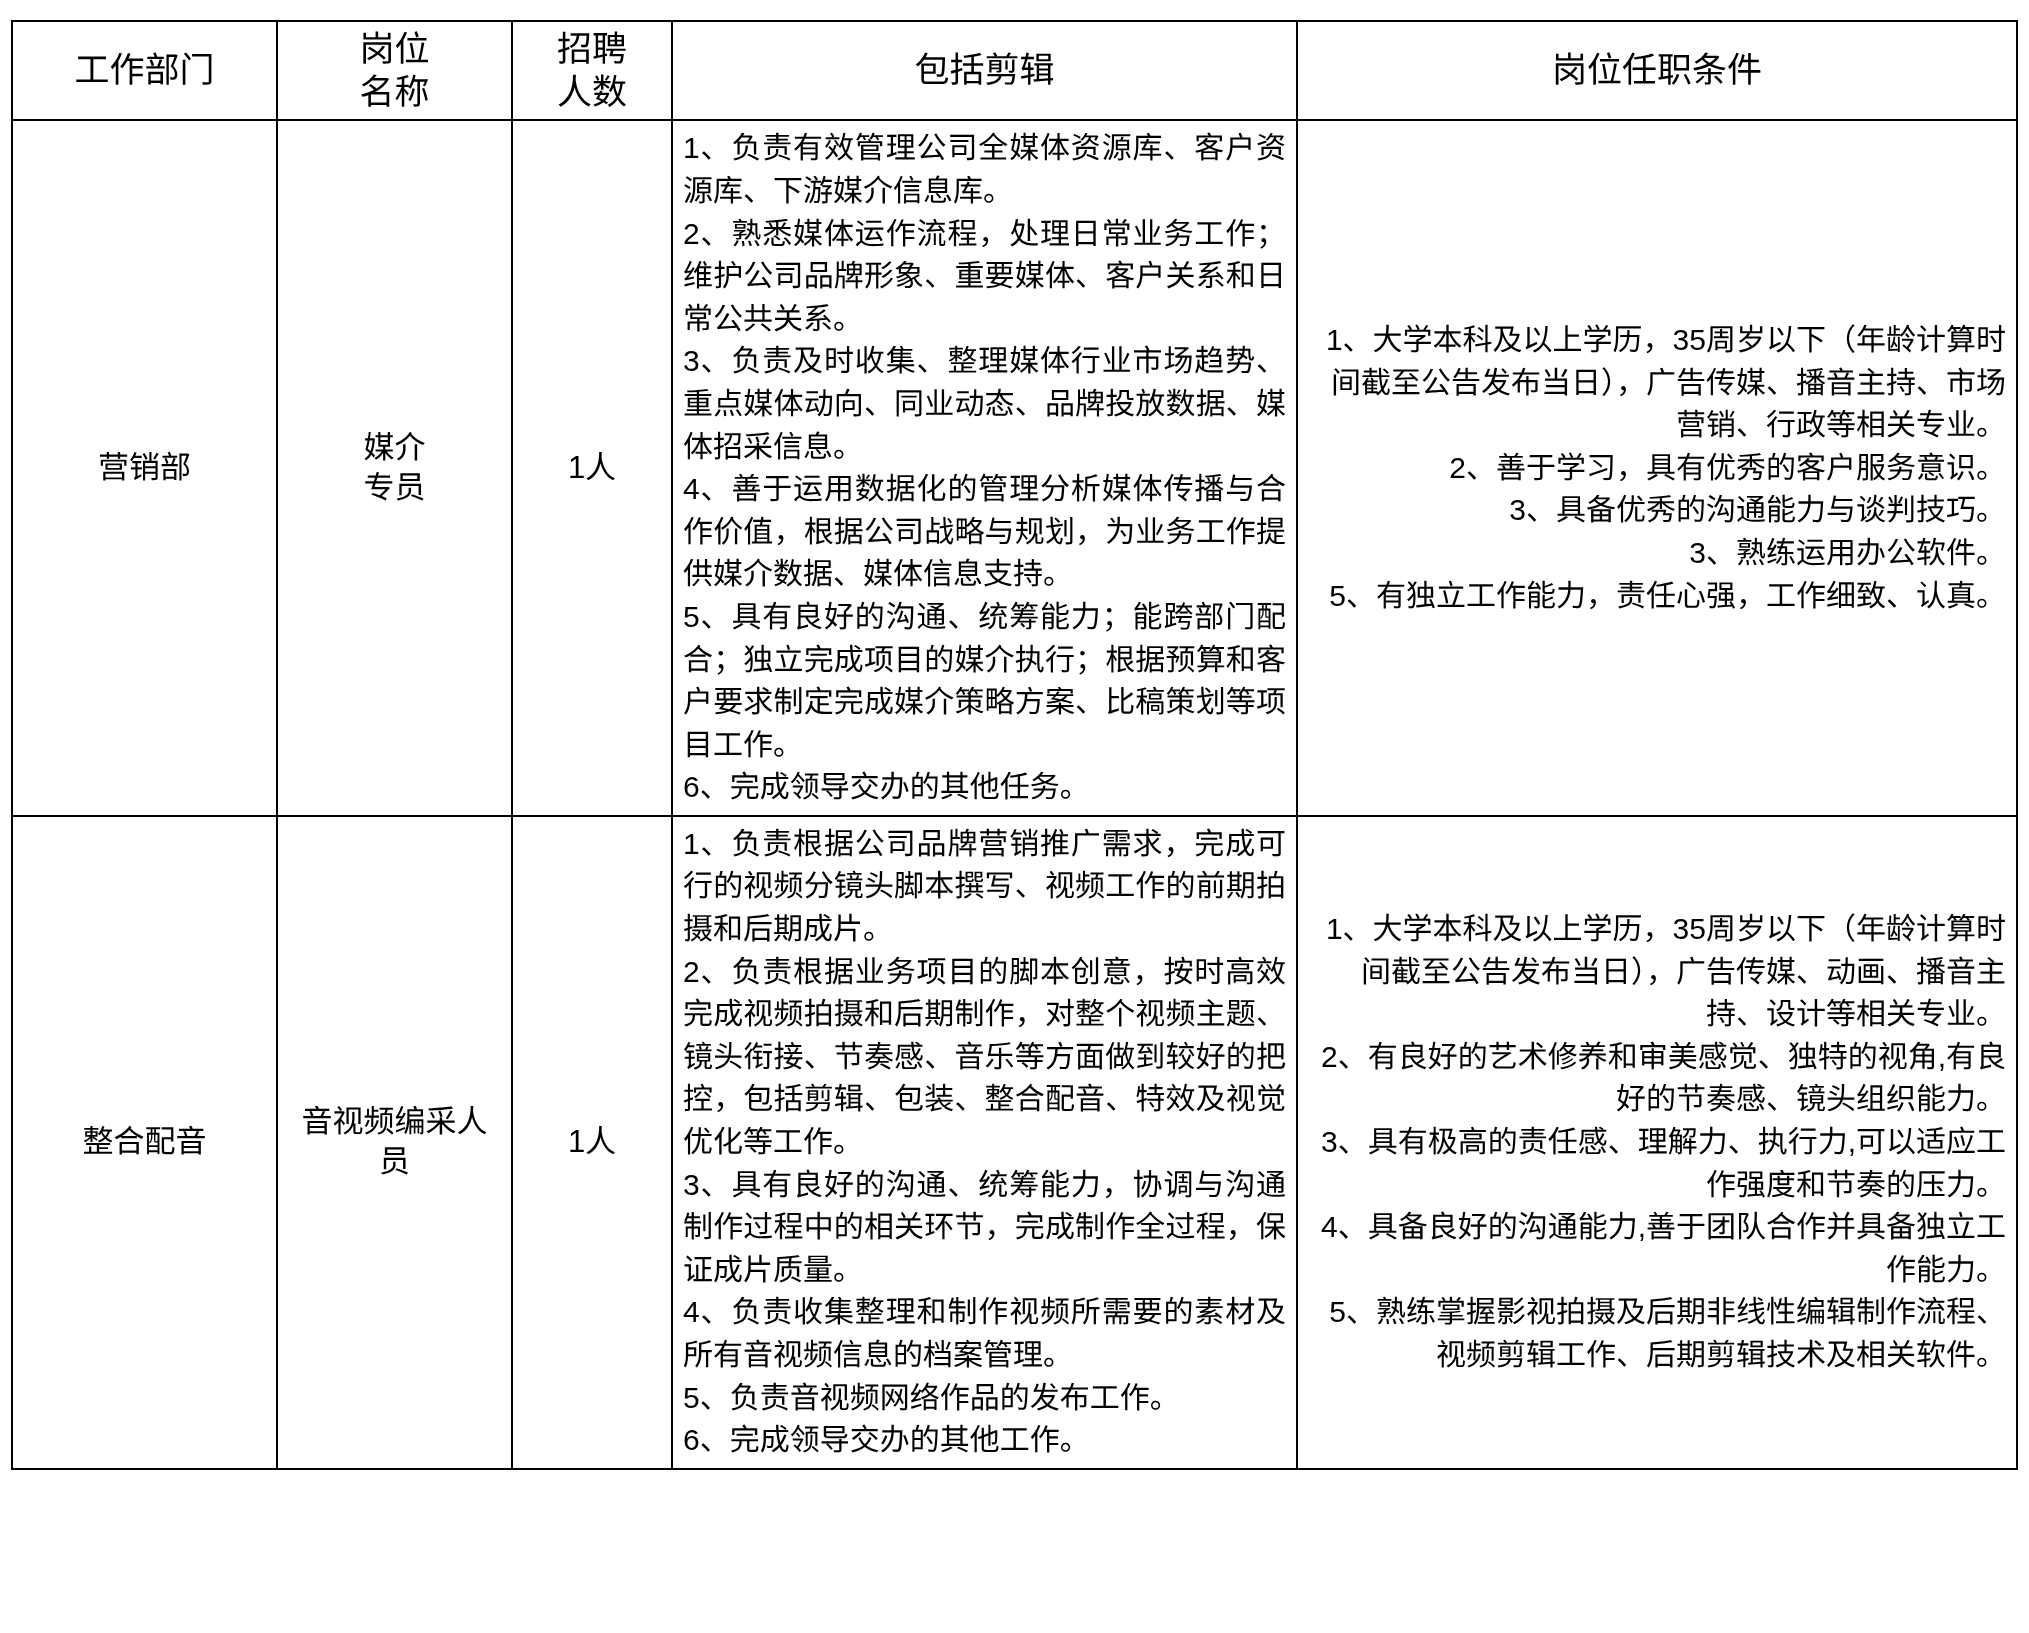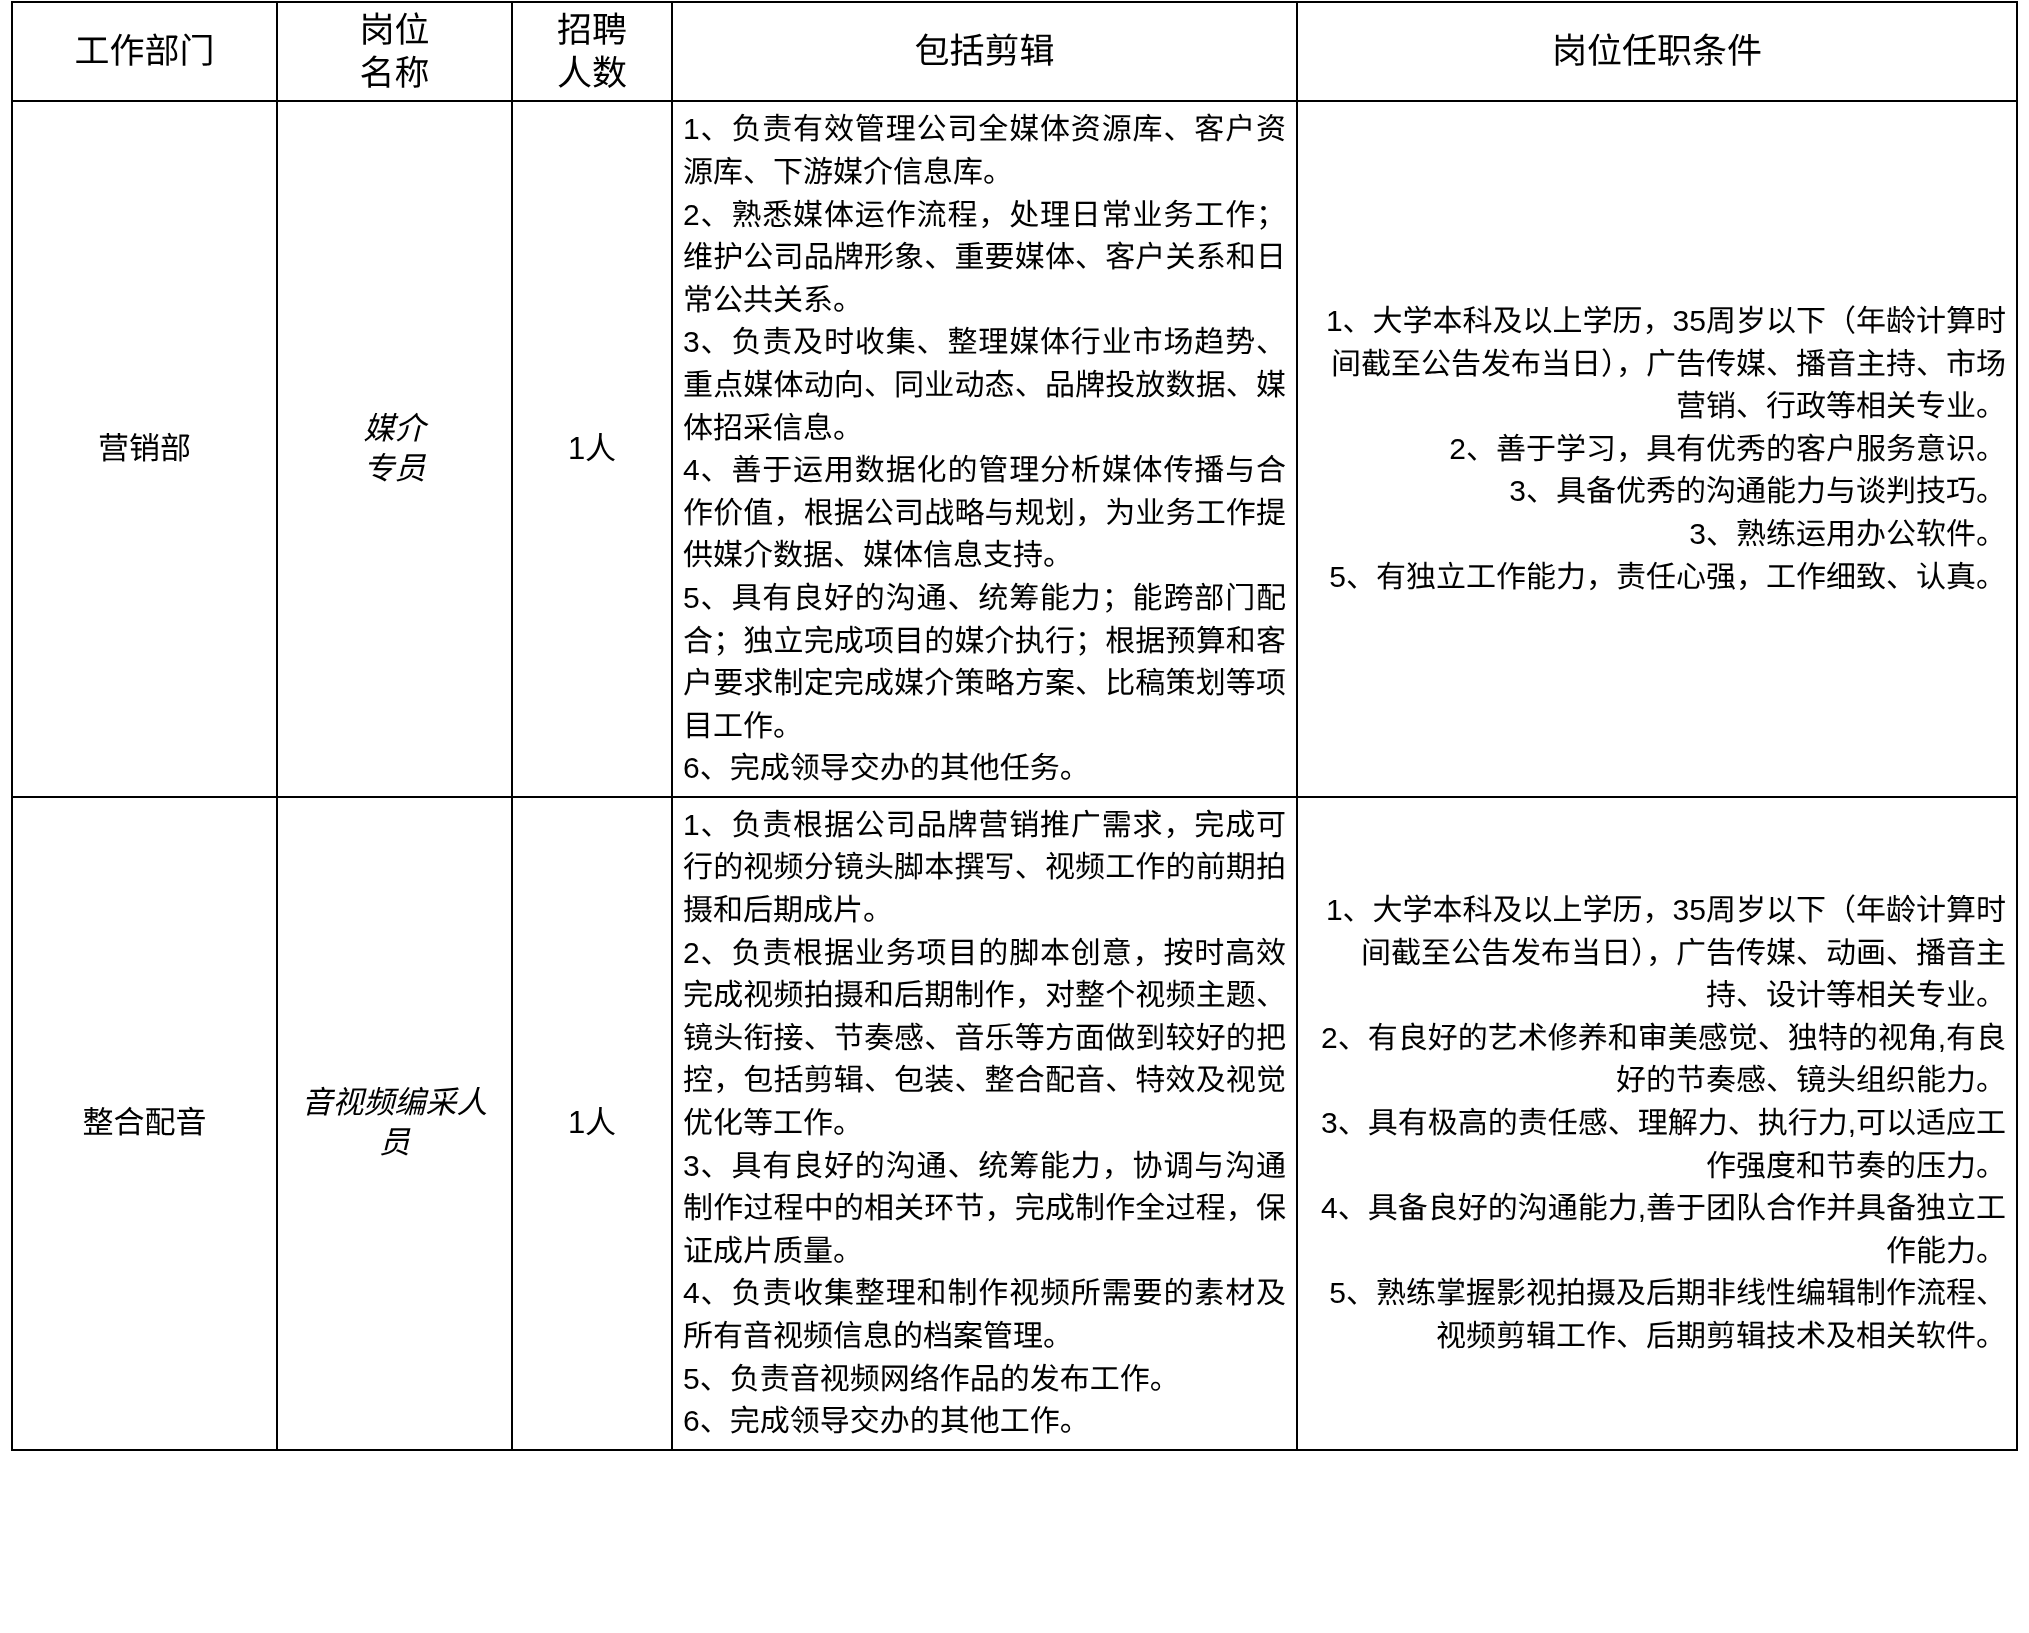--- a/index.html
+++ b/index.html
@@ -9,21 +9,21 @@
     background: #ffffff;
   }
   body {
     font-family: "Liberation Sans", "DejaVu Sans", sans-serif;
     color: #000000;
     width: 2029px;
   }
   .sheet {
     width: 2029px;
     box-sizing: border-box;
-    padding: 1px 8px 8px 8px;
+    padding: 20px 8px 8px 8px;
   }
   table.job-table {
     border-collapse: collapse;
     width: 2005px;
     table-layout: fixed;
     margin: 0 auto;
   }
   table.job-table th,
   table.job-table td {
     border: 2px solid #000000;
@@ -49,21 +49,20 @@
   .hdr-two-line {
     display: block;
   }
   td.cell-center {
     text-align: center;
     font-size: 31px;
     line-height: 1.3;
   }
   td.cell-center .stack-line {
     display: block;
-    font-style: italic;
   }
   td.cell-body {
     text-align: left;
     font-size: 30px;
     line-height: 1.42;
     vertical-align: top;
     padding-top: 12px;
     padding-bottom: 12px;
   }
   td.cell-body.v-mid {

